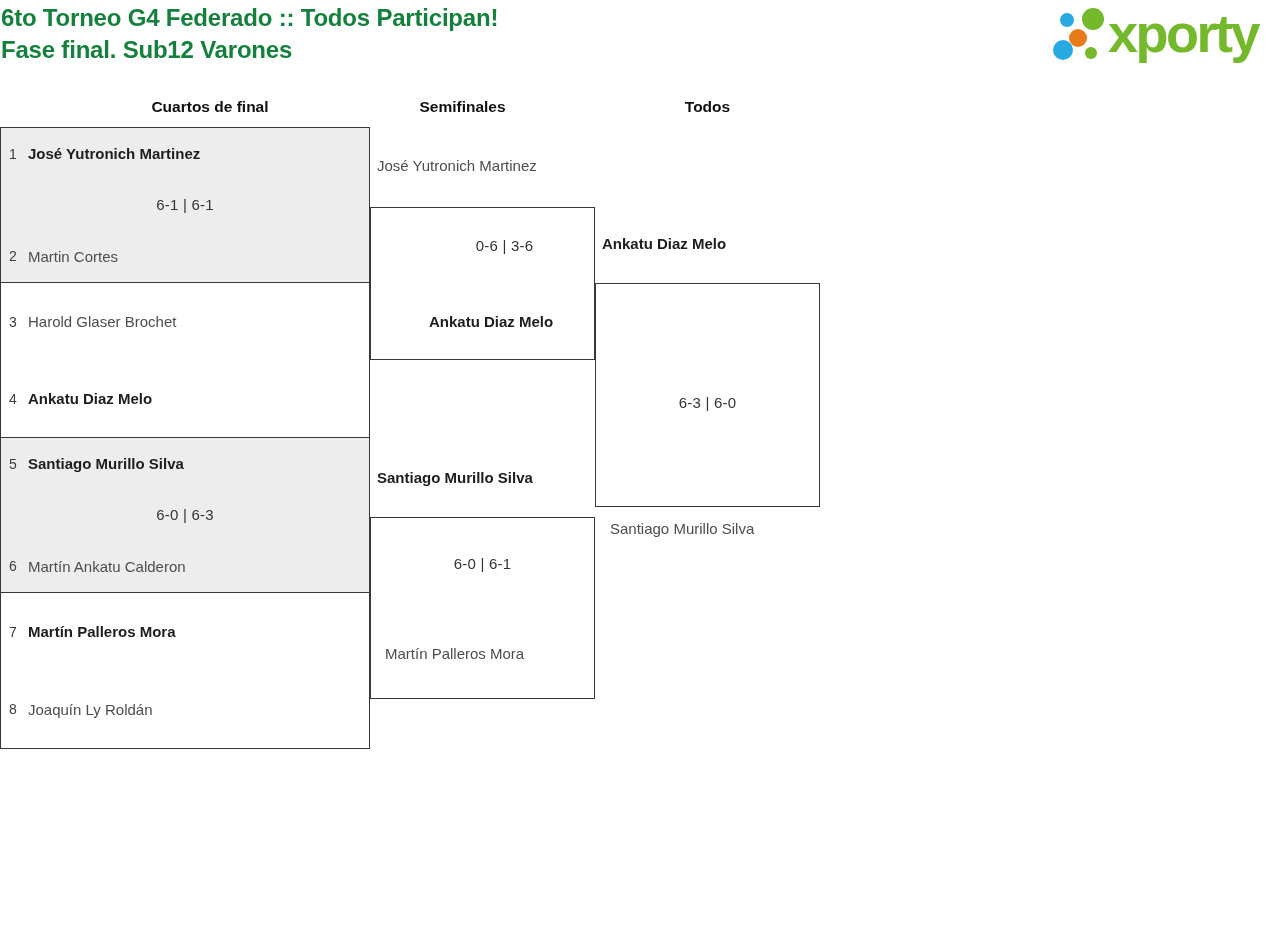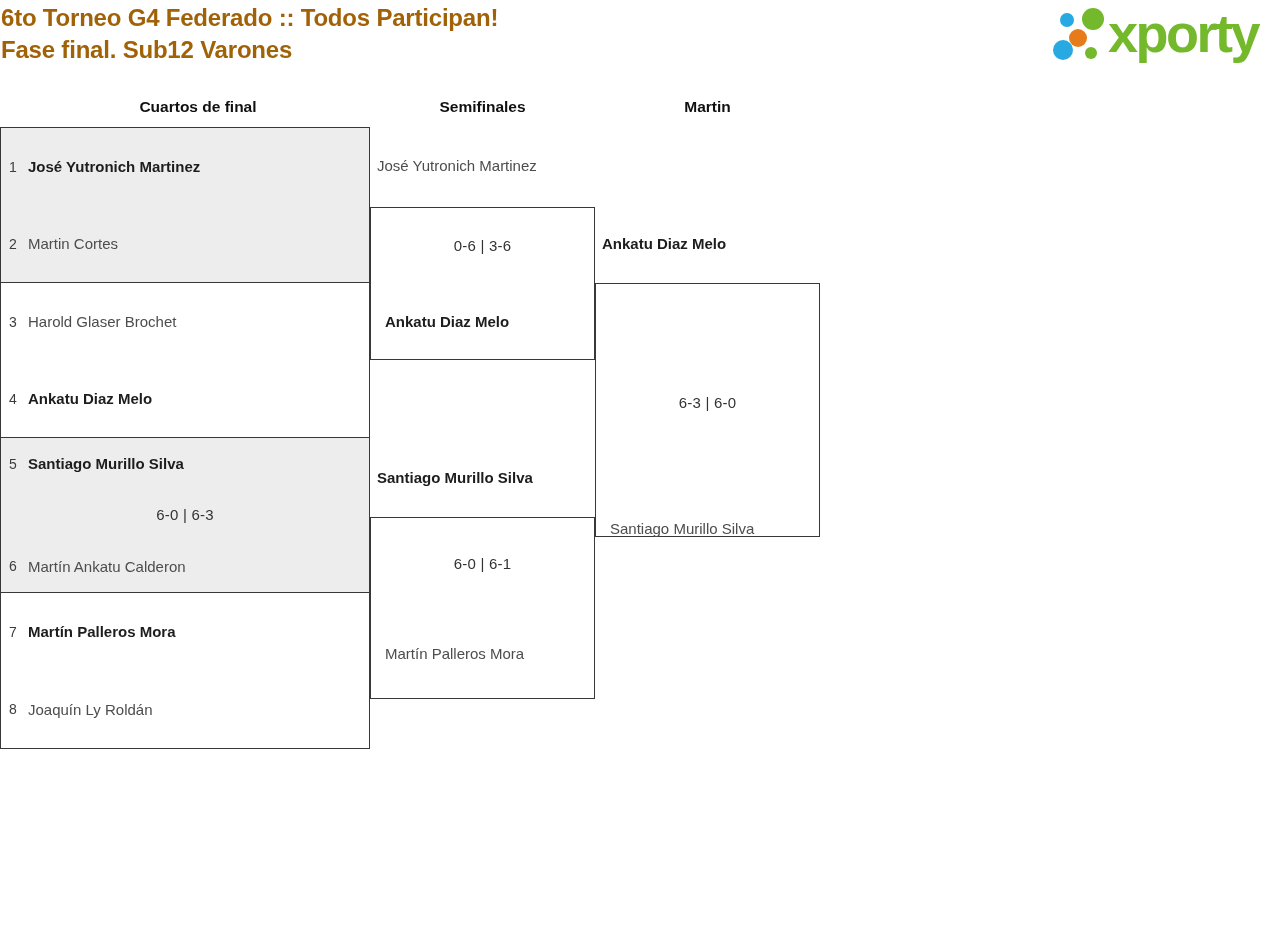--- a/index.html
+++ b/index.html
@@ -12,58 +12,58 @@
     --text-regular:#4d4d4d;
     --text-score:#333333;
   }
   *{margin:0;padding:0;box-sizing:border-box;}
   html,body{background:#ffffff;}
   body{font-family:"Liberation Sans","DejaVu Sans",sans-serif;}
   .page{position:relative;width:1280px;height:949px;background:#fff;overflow:hidden;}
 
   
   .title{position:absolute;left:1px;top:2px;font-size:24px;line-height:32px;
-         font-weight:700;color:#a16207;letter-spacing:-0.2px;}
+         font-weight:700;color:#15803d;letter-spacing:-0.2px;}
   .logo{position:absolute;left:1046px;top:4px;width:228px;height:66px;cursor:pointer;}
   .dots{position:absolute;left:0;top:0;width:60px;height:62px;}
   .dot{position:absolute;border-radius:50%;}
   .dot-green-lg {left:36px;top:4px; width:22px;height:22px;background:var(--logo-green);}
   .dot-blue-sm  {left:14px;top:9px; width:14px;height:14px;background:var(--logo-blue);}
   .dot-orange   {left:23px;top:25px;width:18px;height:18px;background:var(--logo-orange);}
   .dot-blue-lg  {left:7px; top:36px;width:20px;height:20px;background:var(--logo-blue);}
   .dot-green-sm {left:39px;top:43px;width:12px;height:12px;background:var(--logo-green);}
   .logo-text{position:absolute;left:62px;top:-3px;font-size:54px;line-height:64px;
              font-weight:700;letter-spacing:-2.5px;color:var(--logo-green);text-align:right;}
 
   
   .round-label{position:absolute;top:97px;height:20px;font-size:15.5px;font-weight:600;
                color:#101010;text-align:center;line-height:20px;}
-  .rl-qf{left:0;width:370px;padding-left:26px;}
-  .rl-sf{left:370px;width:225px;}
+  .rl-qf{left:12px;width:370px;padding-left:26px;}
+  .rl-sf{left:350px;width:225px;}
   .rl-f {left:595px;width:225px;}
 
   
   .qf-col{position:absolute;left:0;top:127px;width:370px;border:1px solid var(--border);}
   .qf-match{height:155px;border-bottom:1px solid var(--border);display:flex;flex-direction:column;}
   .qf-match:last-child{border-bottom:none;}
   .qf-match.shaded{background:var(--shaded-bg);}
   .row{flex:1;display:flex;align-items:center;}
   .player-row{padding-left:8px;}
   .seed{width:12px;font-size:14px;color:#3d3d3d;flex:none;}
   .pname{font-size:15px;color:var(--text-regular);padding-left:7px;white-space:nowrap;}
   .pname.winner{font-weight:700;color:var(--text-dark);}
   .score{font-size:15px;color:var(--text-score);letter-spacing:0.2px;}
   .score-row{justify-content:center;}
 
   
   .match-box{position:absolute;border:1px solid var(--border);background:transparent;
              display:flex;flex-direction:column;}
-  .sf1{left:370px;top:207px;width:225px;height:153px;}
+  .sf1{left:370px;top:207px;width:225px;height:153px;padding-left:44px;}
   .sf2{left:370px;top:517px;width:225px;height:182px;}
-  .final-box{left:595px;top:283px;width:225px;height:254px;}
+  .final-box{left:595px;top:283px;width:225px;height:224px;}
   .box-score{height:50%;display:flex;align-items:center;justify-content:center;}
   .box-player{flex:1;display:flex;align-items:center;padding-left:7px;}
   .final-box .box-score{height:236px;flex:none;}
 
   
   .float-name{position:absolute;font-size:15px;line-height:22px;color:var(--text-regular);
               white-space:nowrap;}
   .float-name.winner{font-weight:700;color:var(--text-dark);}
   .sf1-top{left:377px;top:155px;}
   .sf2-top{left:377px;top:467px;}
@@ -85,28 +85,31 @@
       <span class="dot dot-blue-sm"></span>
       <span class="dot dot-orange"></span>
       <span class="dot dot-blue-lg"></span>
       <span class="dot dot-green-sm"></span>
     </div>
     <div class="logo-text">xporty</div>
   </div>
 
   <div class="round-label rl-qf">Cuartos de final</div>
   <div class="round-label rl-sf">Semifinales</div>
-  <div class="round-label rl-f">Martin</div>
+  <div class="round-label rl-f">Todos</div>
 
   <div class="qf-col">
 
     <div class="qf-match shaded">
       <div class="row player-row">
         <span class="seed">1</span>
         <span class="pname winner">José Yutronich Martinez</span>
+      </div>
+      <div class="row score-row">
+        <span class="score">6-1 | 6-1</span>
       </div>
       <div class="row player-row">
         <span class="seed">2</span>
         <span class="pname">Martin Cortes</span>
       </div>
     </div>
 
     <div class="qf-match">
       <div class="row player-row">
         <span class="seed">3</span>

